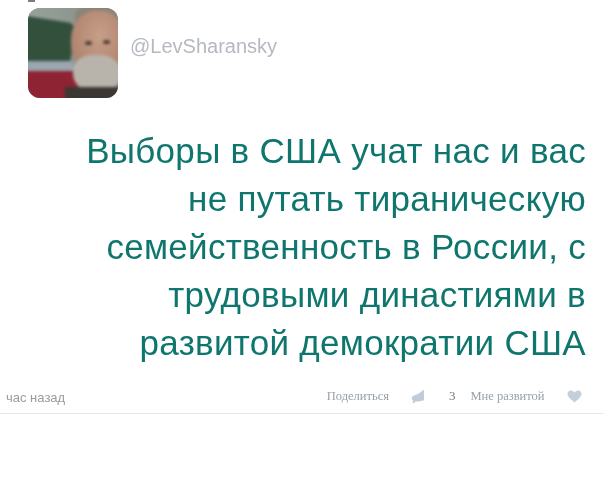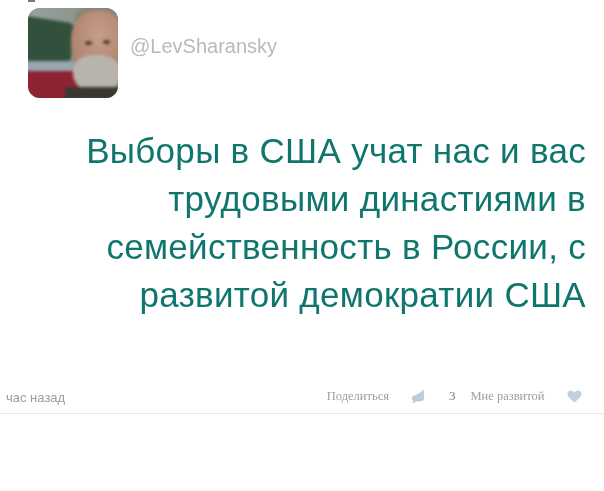--- a/index.html
+++ b/index.html
@@ -94,22 +94,23 @@
       <div class="eye1"></div>
       <div class="eye2"></div>
       <div class="beard"></div>
       <div class="clothes"></div>
     </div>
   </div>
   <div class="handle">@LevSharansky</div>
 
   <div class="tweet-text">
     <div>Выборы в США учат нас и вас</div>
+    <div>не путать тираническую</div>
+    <div>семейственность в России, с</div>
     <div>трудовыми династиями в</div>
-    <div>семейственность в России, с</div>
     <div>развитой демократии США</div>
   </div>
 
   <div class="footer-time">час назад</div>
 
   <div class="footer-actions">
     <div class="action">
       <span>Поделиться</span>
       <span class="icon">
         <svg width="16" height="14" viewBox="0 0 16 14">

